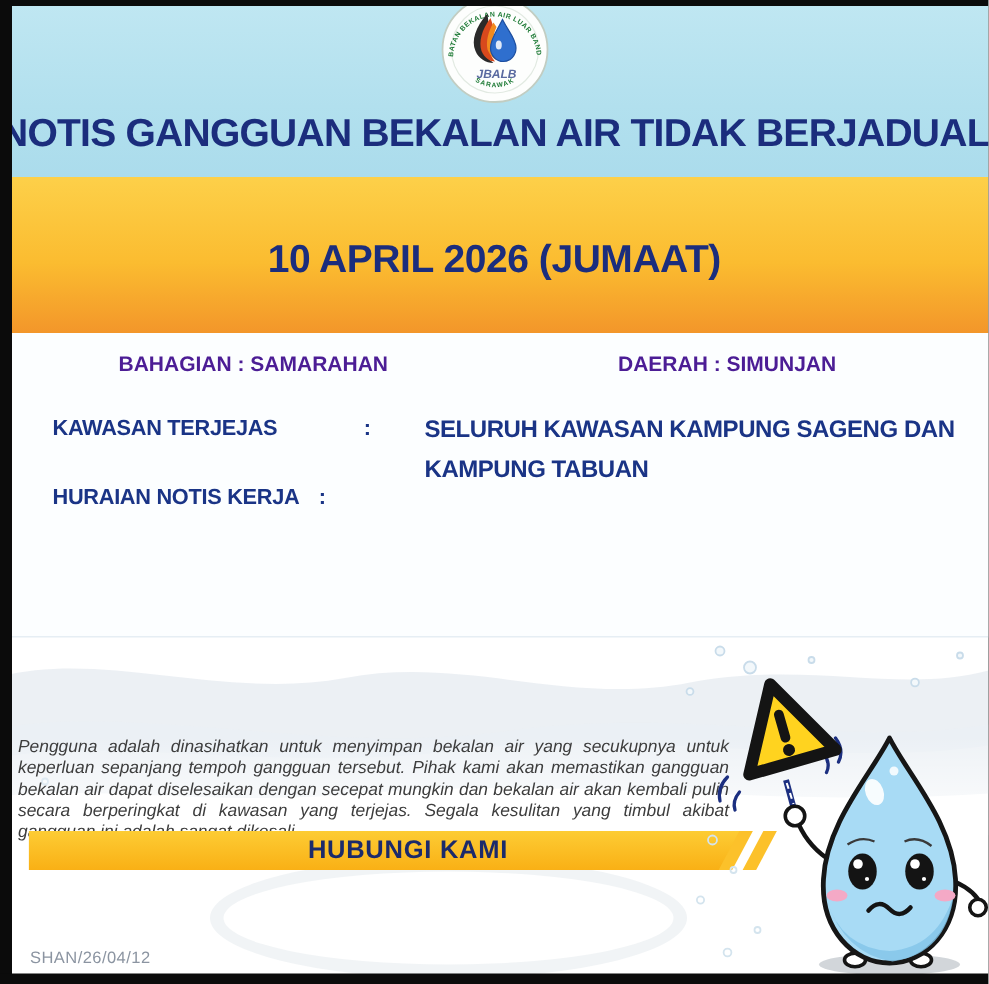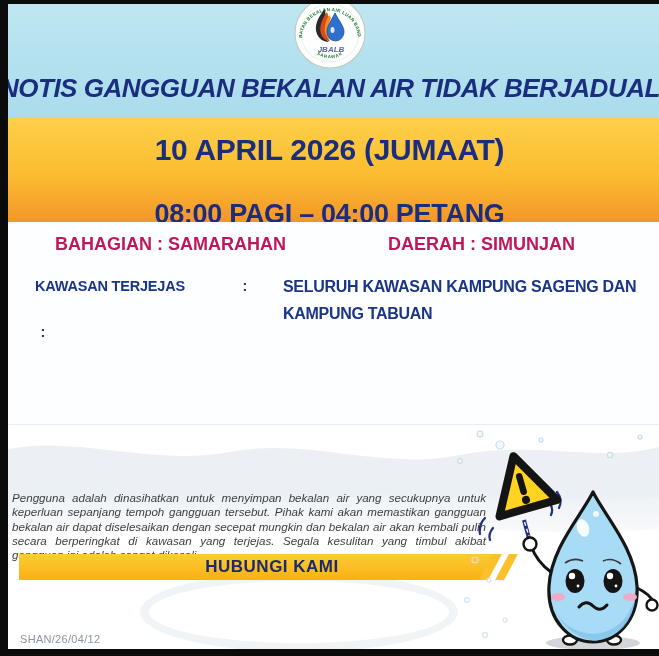--- a/index.html
+++ b/index.html
@@ -14,32 +14,32 @@
   .edge-top { left:0; top:0; right:0; height:4px; }
   .edge-bottom { left:0; bottom:0; right:0; height:7px; }
 
   
   .header { position:absolute; left:0; top:0; width:659px; height:118px;
     background:linear-gradient(180deg,#c0e7f2 0%,#b2e0ee 60%,#abdcec 100%); }
   .logo { position:absolute; left:50%; top:-3px; transform:translateX(-50%);
     width:72px; height:72px; }
   .title { position:absolute; left:0; top:73px; width:100%; text-align:center;
     font-size:26px; font-weight:bold; letter-spacing:-0.5px; color:#1b2d7d;
-    white-space:nowrap;font-style:italic; }
+    white-space:nowrap; }
 
   
   .date-banner { position:absolute; left:0; top:118px; width:659px; height:104px;
     background:linear-gradient(180deg,#fdd049 0%,#fbbc30 55%,#f3962a 100%);
     text-align:center; color:#1b2d7d; }
-  .date-line { padding-top:15px; font-size:30px; font-weight:bold; letter-spacing:-0.3px; }
+  .date-line { padding-top:15px; font-size:26px; font-weight:bold; letter-spacing:-0.3px;margin-top:24px; }
   .time-line { padding-top:4px; font-size:27px; font-weight:bold; letter-spacing:-0.3px;margin-top:28px; }
 
   
   .body-area { position:absolute; left:0; top:222px; width:659px; height:202px; background:#fcfeff; }
-  .loc { position:absolute; top:12px; font-size:18px; font-weight:bold; color:#be185d; white-space:nowrap; }
+  .loc { position:absolute; top:12px; font-size:14px; font-weight:bold; color:#4c1d95; white-space:nowrap;margin-left:24px; }
   .loc-bahagian { left:55px; }
   .loc-daerah { left:388px; }
   .detail-row { position:absolute; left:35px; display:flex; color:#1a3486; }
   .detail-row.kawasan { top:56px;gap:30px; }
   .detail-row.huraian { top:102px; }
   .dlabel { width:172px; font-size:14.5px; font-weight:bold; letter-spacing:-0.2px; white-space:nowrap; }
   .dsep { width:16px; font-size:14.5px; font-weight:bold; text-align:center; }
   .dvalue { width:430px; font-size:16px; font-weight:bold; letter-spacing:-0.3px; line-height:27px; margin-top:-6px; }
   .detail-row.kawasan .dvalue { margin-top:-5px; }
 
@@ -107,20 +107,21 @@
     <div class="loc loc-bahagian">BAHAGIAN : SAMARAHAN</div>
     <div class="loc loc-daerah">DAERAH : SIMUNJAN</div>
 
     <div class="detail-row kawasan">
       <div class="dlabel">KAWASAN TERJEJAS</div>
       <div class="dsep">:</div>
       <div class="dvalue">SELURUH KAWASAN KAMPUNG SAGENG DAN KAMPUNG TABUAN</div>
     </div>
 
     <div class="detail-row huraian">
+      <div class="dlabel">HURAIAN NOTIS KERJA</div>
       <div class="dsep">:</div>
     </div>
   </div>
 
   <div class="splash">
     <svg width="659" height="132" viewBox="0 0 659 132">
       <defs>
         <linearGradient id="fadeW" x1="0" y1="0" x2="0" y2="1">
           <stop offset="0" stop-color="#ffffff" stop-opacity="0"></stop>
           <stop offset="1" stop-color="#ffffff" stop-opacity="0.9"></stop>

